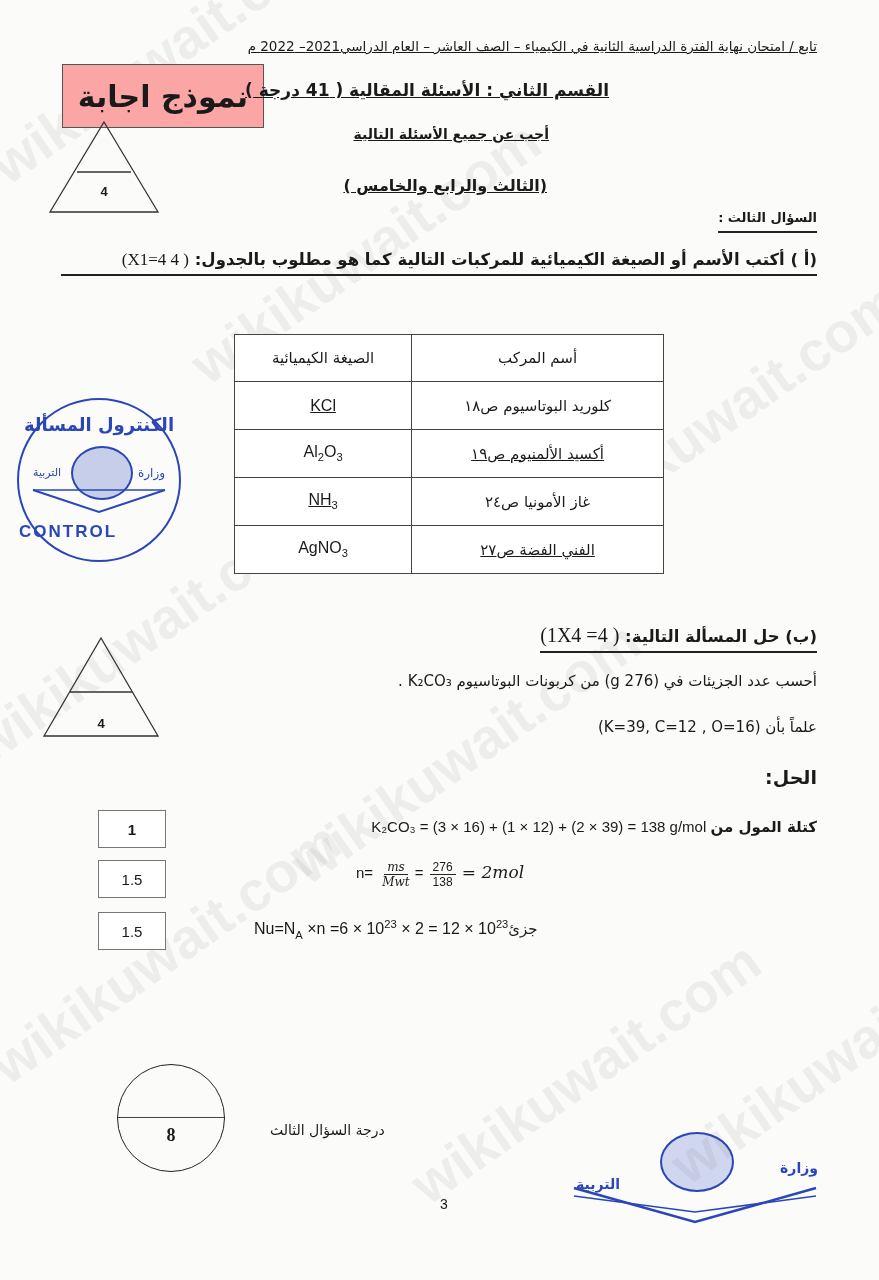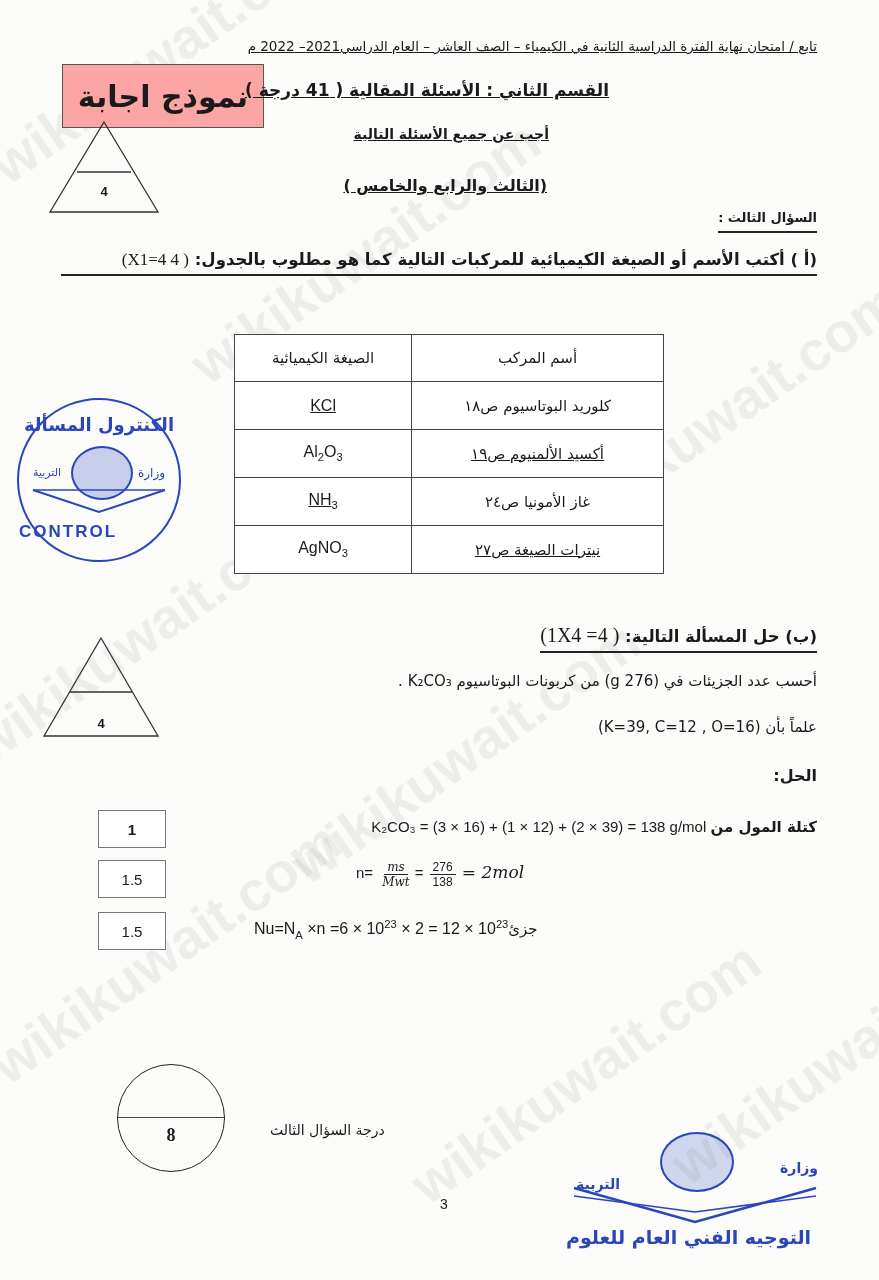--- a/index.html
+++ b/index.html
@@ -52,21 +52,21 @@
     }
     .stamp .inner { position: absolute; left: 52px; top: 46px; width: 58px; height: 50px; border-radius: 50%; border: 2px solid #2a46b8; background: rgba(42,70,184,0.25); }
     .stamp .top-ar { position: absolute; top: 14px; left: 0; width: 100%; text-align: center; font-size: 18px; font-weight: bold; }
     .stamp .side-ar1 { position: absolute; top: 66px; left: 14px; font-size: 11px; }
     .stamp .side-ar2 { position: absolute; top: 66px; right: 14px; font-size: 12px; }
     .stamp .ctrl { position: absolute; bottom: 18px; left: 0; width: 100%; text-align: left; font-size: 17px; font-weight: bold; letter-spacing: 2px; font-family: "Liberation Sans", sans-serif; }
     .qb { top: 624px; right: 62px; font-size: 16.5px; font-weight: bold; white-space: nowrap; padding-bottom: 4px; border-bottom: 2px solid #222; }
     .qb .marks { font-weight: normal; font-family: "Liberation Serif", serif; font-size: 20px; }
     .problem { top: 672px; right: 62px; font-size: 15px; white-space: nowrap; }
     .given { top: 718px; right: 62px; font-size: 15px; white-space: nowrap; }
-    .sol-label { top: 766px; right: 62px; font-size: 16px; font-weight: bold; }
+    .sol-label { top: 766px; right: 62px; font-size: 19px; font-weight: bold; }
     .mark-box {
       left: 98px; width: 66px; height: 36px; border: 1.2px solid #777; background: #fff;
       display: flex; align-items: center; justify-content: center; font-size: 15px;
       font-family: "Liberation Sans", sans-serif;
     }
     .eq { font-size: 15px; white-space: nowrap; font-family: "Liberation Sans", sans-serif; }
     .frac { display: inline-flex; flex-direction: column; align-items: center; vertical-align: middle; font-size: 12px; margin: 0 2px; }
     .frac .num { border-bottom: 1px solid #222; padding: 0 3px; }
     .frac .den { padding: 0 3px; }
     .italic { font-style: italic; font-family: "DejaVu Serif", serif; }
@@ -130,21 +130,21 @@
     </tr>
     <tr>
       <td><span class="u">أكسيد الألمنيوم ص١٩</span></td>
       <td class="formula" dir="ltr"><span>Al</span><sub>2</sub><span>O</span><sub>3</sub></td>
     </tr>
     <tr>
       <td>غاز الأمونيا ص٢٤</td>
       <td class="formula" dir="ltr"><span class="u"><span>NH</span><sub>3</sub></span></td>
     </tr>
     <tr>
-      <td><span class="u">نيترات الصيغة ص٢٧</span></td>
+      <td><span class="u">الفني الفضة ص٢٧</span></td>
       <td class="formula" dir="ltr"><span>AgNO</span><sub>3</sub></td>
     </tr>
   </tbody>
 </table>
 
 <div class="abs stamp">
   <div class="top-ar rtl">الكنترول المسألة</div>
   <div class="inner"></div>
   <div class="side-ar1 rtl">التربية</div>
   <div class="side-ar2 rtl">وزارة</div>
@@ -205,14 +205,13 @@
 <div class="abs page-num">3</div>
 
 <div class="abs logo">
   <div class="emblem"></div>
   <div class="wz rtl">وزارة</div>
   <div class="trb rtl">التربية</div>
   <svg style="position:absolute;left:10px;top:52px;" width="250" height="44">
     <polyline points="4,6 125,40 246,6" fill="none" stroke="#2a46b8" stroke-width="2.5"></polyline>
     <polyline points="4,14 125,30 246,14" fill="none" stroke="#2a46b8" stroke-width="1.5"></polyline>
   </svg>
-  <div class="bottom rtl">التوجيه الفني العام للعلوم</div>
 </div>
 
 </body></html>

